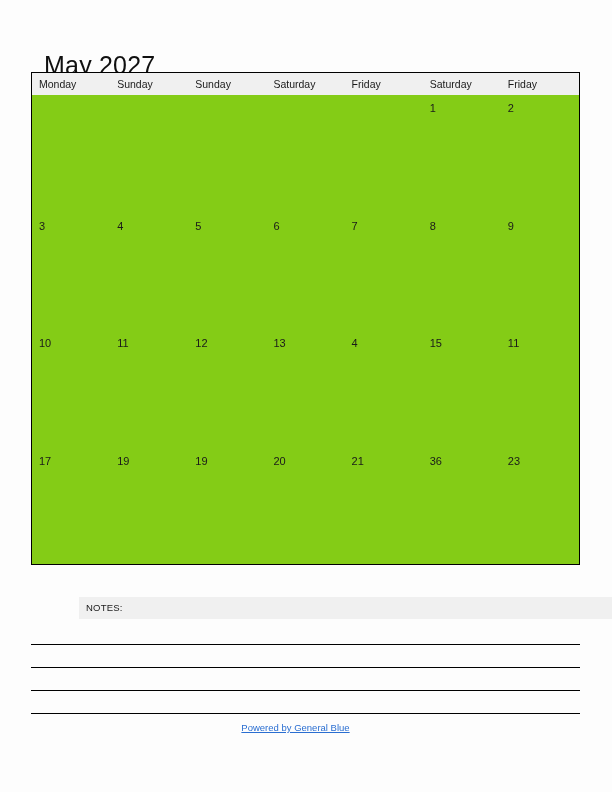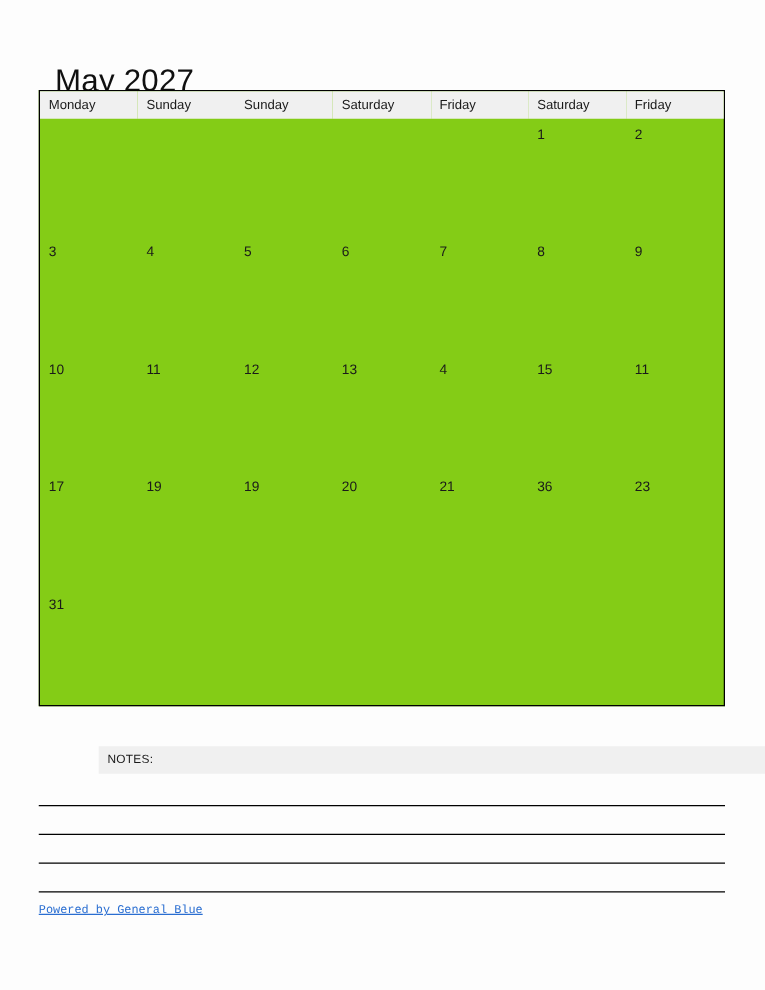--- a/index.html
+++ b/index.html
@@ -123,27 +123,26 @@
     border-top: 1px solid #000000;
   }
   .note-line.l1 { top: 25px; }
   .note-line.l2 { top: 48px; }
   .note-line.l3 { top: 71px; }
   .note-line.l4 { top: 94px; }
 
   
   .footer {
     position: absolute;
-    left: 31px;
+    left: 21px;
     top: 722px;
     width: 549px;
-    text-align: left;
+    text-align: center;
     font-size: 9.5px;
     line-height: 12px;
-    font-family: Liberation Mono, monospace;
   }
   .footer-link {
     color: #2a6ed1;
     text-decoration: underline;
     cursor: pointer;
   }
 </style>
 </head>
 <body>
 
@@ -250,43 +249,20 @@
           <td>
               <span class="daynum">21</span>
             </td>
           <td>
               <span class="daynum">36</span>
             </td>
           <td>
               <span class="daynum">23</span>
             </td>
         </tr>
-        <tr>
-          <td>
-              <span class="daynum">31</span>
-            </td>
-          <td>
-              <span class="daynum"></span>
-            </td>
-          <td>
-              <span class="daynum"></span>
-            </td>
-          <td>
-              <span class="daynum"></span>
-            </td>
-          <td>
-              <span class="daynum"></span>
-            </td>
-          <td>
-              <span class="daynum"></span>
-            </td>
-          <td>
-              <span class="daynum"></span>
-            </td>
-        </tr>
       </tbody>
     </table>
   </div>
 
   <div class="notes-head">
     <span class="notes-head-label">NOTES:</span>
   </div>
 
   <div class="notes-lines">
     <div class="note-line l1"></div>

